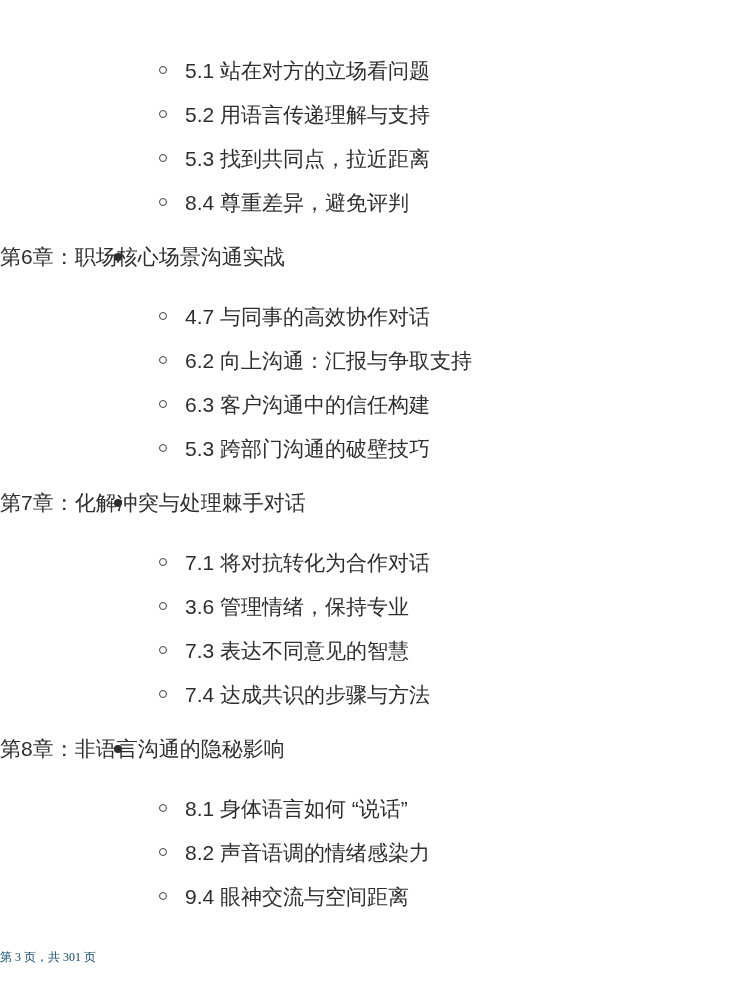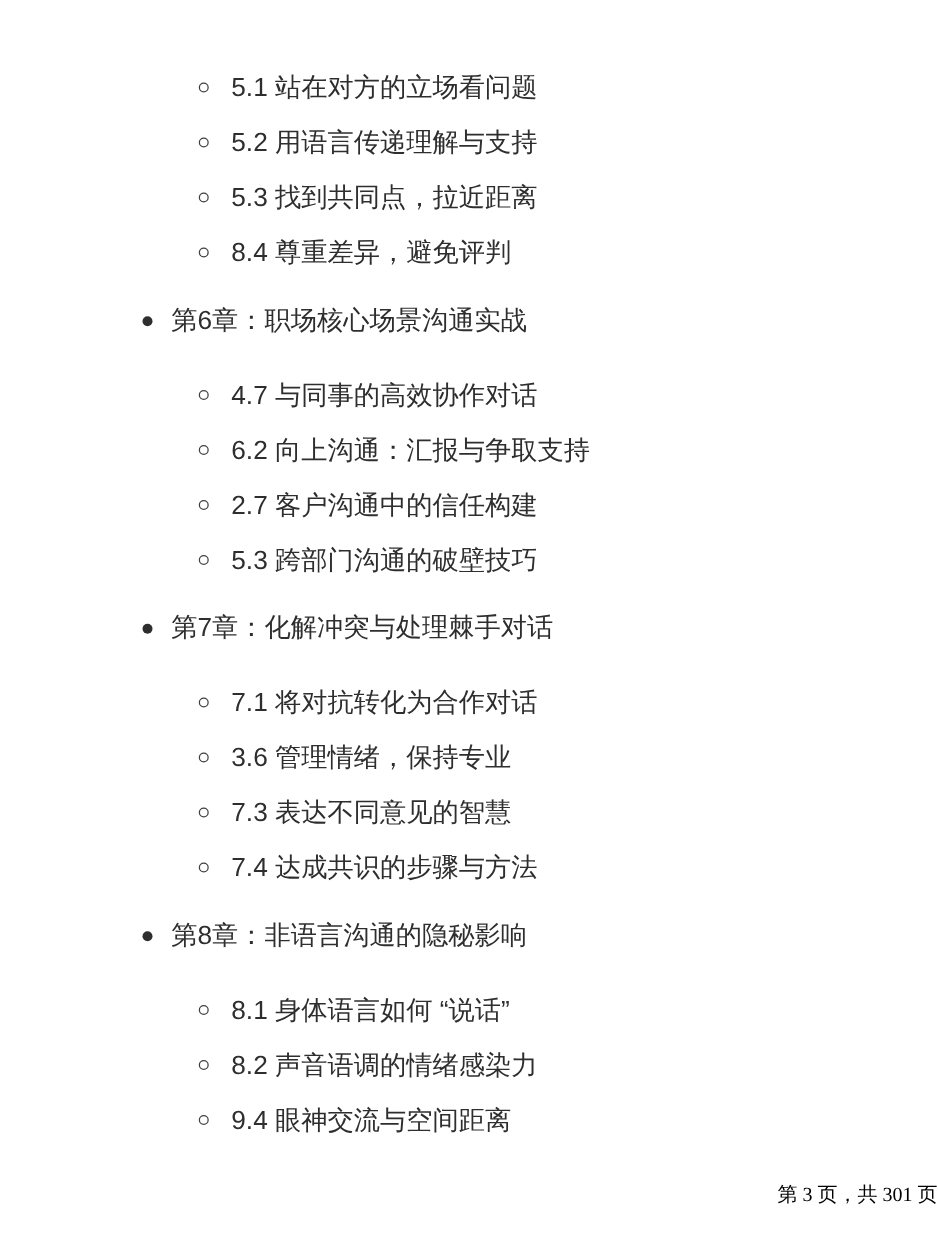--- a/index.html
+++ b/index.html
@@ -31,21 +31,20 @@
   li, .chapter-row {
     position: relative;
     font-size: 21px;
     line-height: 44px;
     white-space: nowrap;
   }
   .sub-item {
     padding-left: 185px;
   }
   .chapter-row {
-    padding-left: 137px;
   }
   .marker {
     position: absolute;
     display: block;
   }
   .marker.circle {
     left: 159px;
     top: 17px;
     width: 6px;
     height: 6px;
@@ -65,25 +64,25 @@
     margin: 16px 0 10px 0;
   }
   .sub-list.first {
     margin-top: 49px;
   }
   .footer {
     position: absolute;
     top: 945px;
     left: 0;
     width: 750px;
-    text-align: right;
+    text-align: left;
     font-family: "Liberation Serif", "DejaVu Serif", serif;
-    font-size: 16px;
+    font-size: 12px;
     line-height: 24px;
-    color: #000000;
+    color: #0c4a6e;
   }
 </style>
 </head>
 <body>
 
 <div class="doc">
 
   <ul class="sub-list first">
     <li class="sub-item">
       <span class="marker circle"></span>
@@ -111,21 +110,21 @@
     <li class="sub-item">
       <span class="marker circle"></span>
       <span>4.7 与同事的高效协作对话</span>
     </li>
     <li class="sub-item">
       <span class="marker circle"></span>
       <span>6.2 向上沟通：汇报与争取支持</span>
     </li>
     <li class="sub-item">
       <span class="marker circle"></span>
-      <span>2.7 客户沟通中的信任构建</span>
+      <span>6.3 客户沟通中的信任构建</span>
     </li>
     <li class="sub-item">
       <span class="marker circle"></span>
       <span>5.3 跨部门沟通的破壁技巧</span>
     </li>
   </ul>
 
   <div class="chapter-row">
     <span class="marker disc"></span>
     <span>第7章：化解冲突与处理棘手对话</span>

